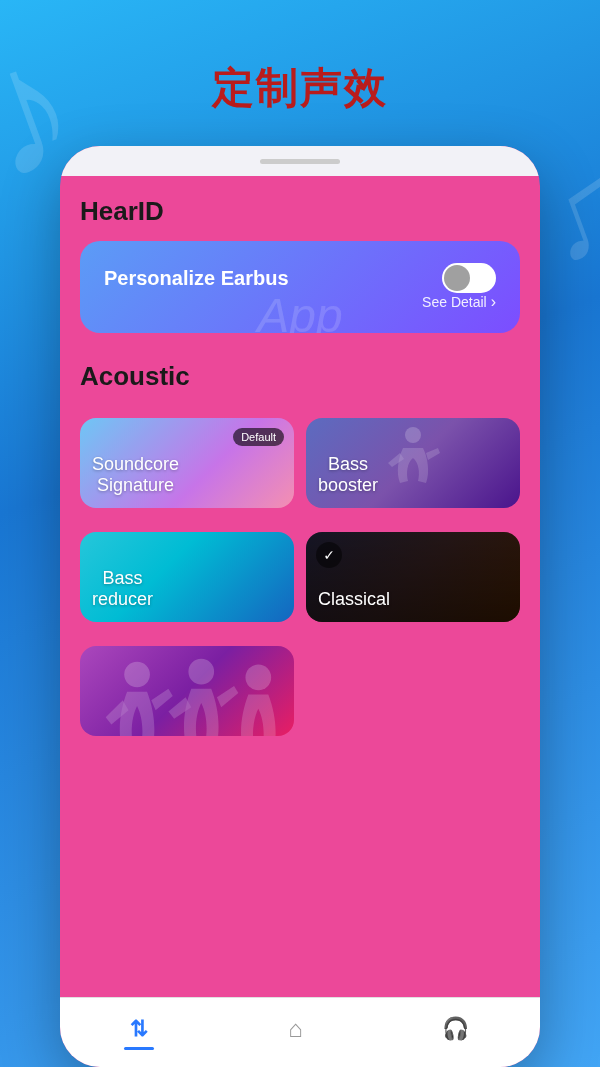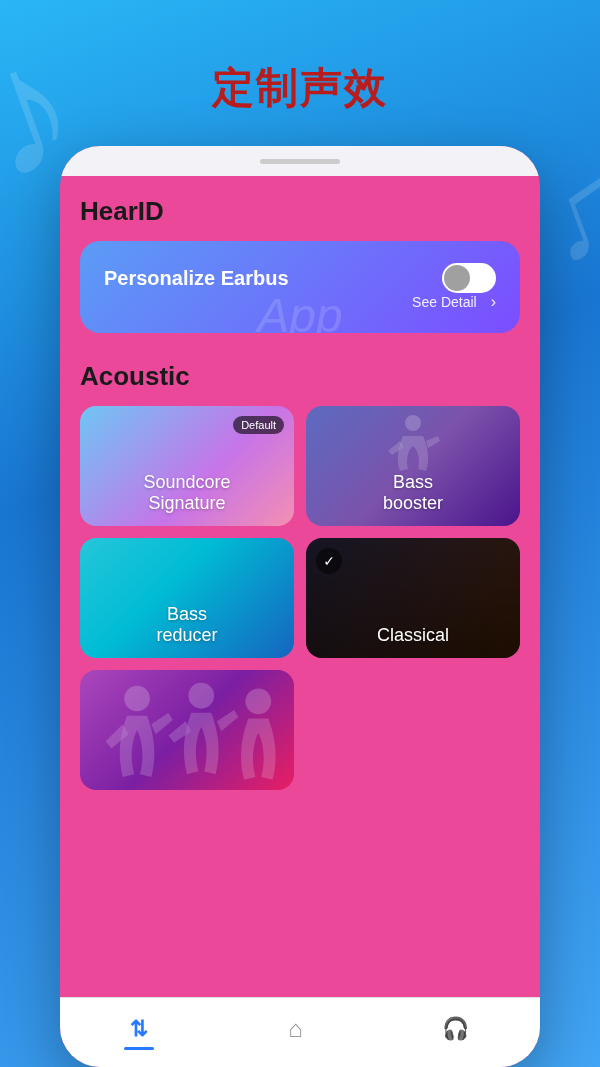--- a/index.html
+++ b/index.html
@@ -141,46 +141,47 @@
     }
 
     .see-detail {
       color: rgba(255,255,255,0.9);
       font-size: 14px;
       text-align: right;
       cursor: pointer;
       display: flex;
       align-items: center;
       justify-content: flex-end;
-      gap: 14px;
+      gap: 4px;
     }
 
     .see-detail-arrow {
       font-size: 16px;
     }
 
     .equalizer-section {
       margin-bottom: 20px;
     }
 
     .eq-grid {
       display: grid;
       grid-template-columns: 1fr 1fr;
       gap: 12px;
     }
 
     .eq-card {
-      height: 120px;
+      height: 90px;
       border-radius: 16px;
       position: relative;
       overflow: hidden;
       cursor: pointer;
       display: flex;
       align-items: flex-end;
-      justify-content: center;
+      justify-content: flex-start;
+      margin-top: 12px;
     }
 
     .eq-card-label {
       color: white;
       font-size: 18px;
       font-weight: 400;
       text-align: center;
       padding: 12px;
       position: relative;
       z-index: 2;

